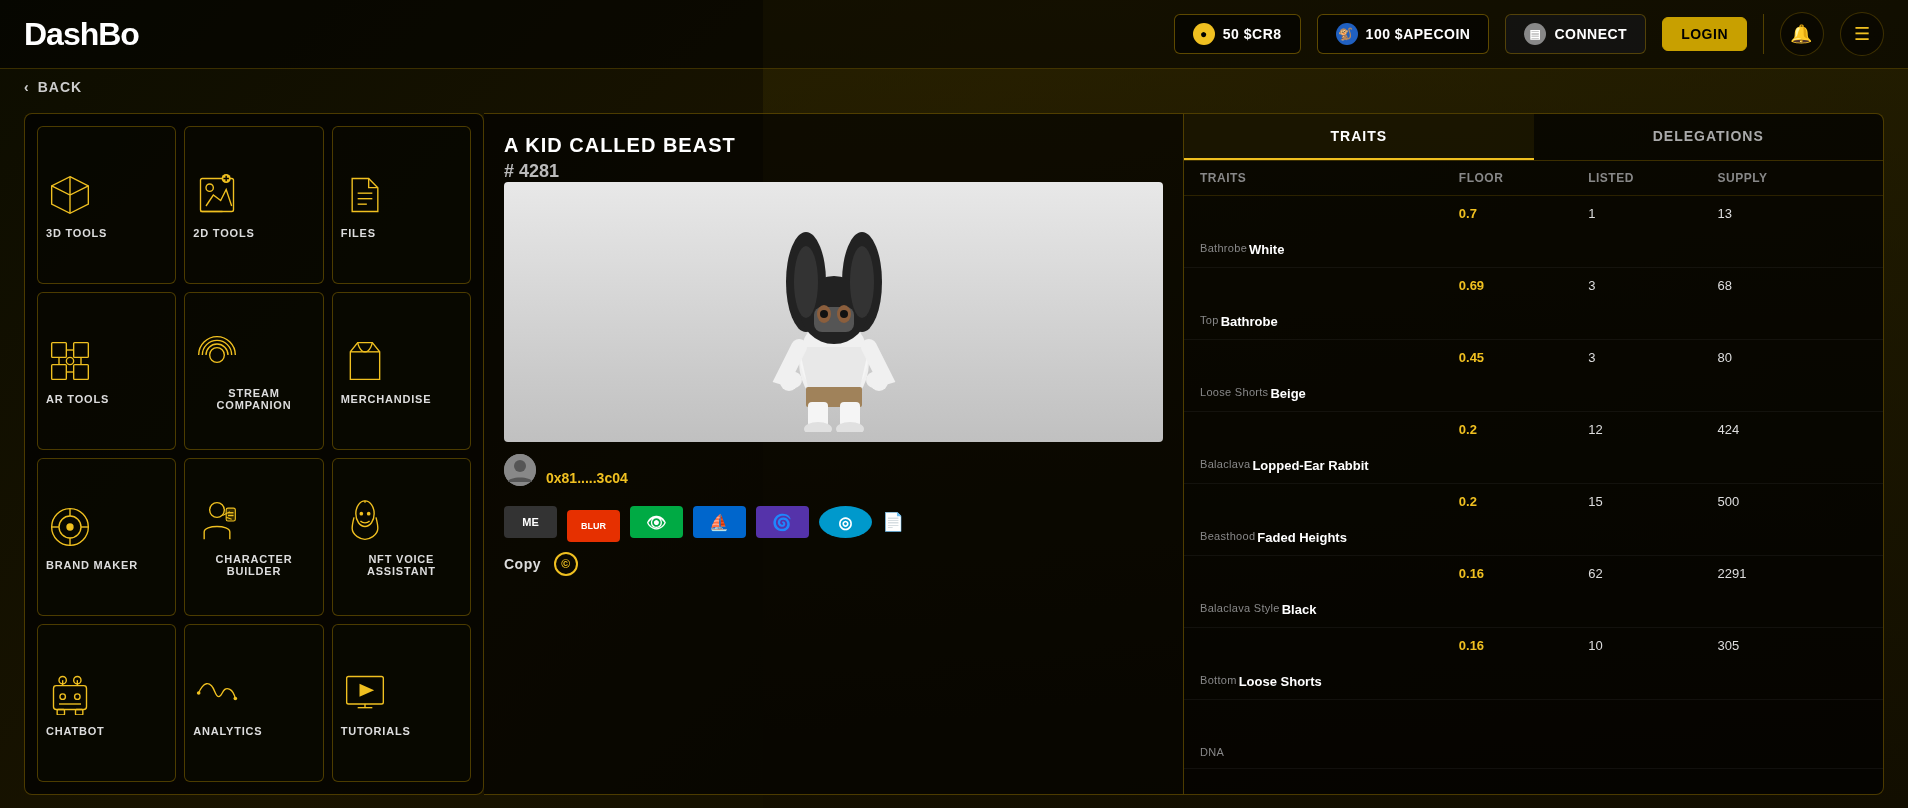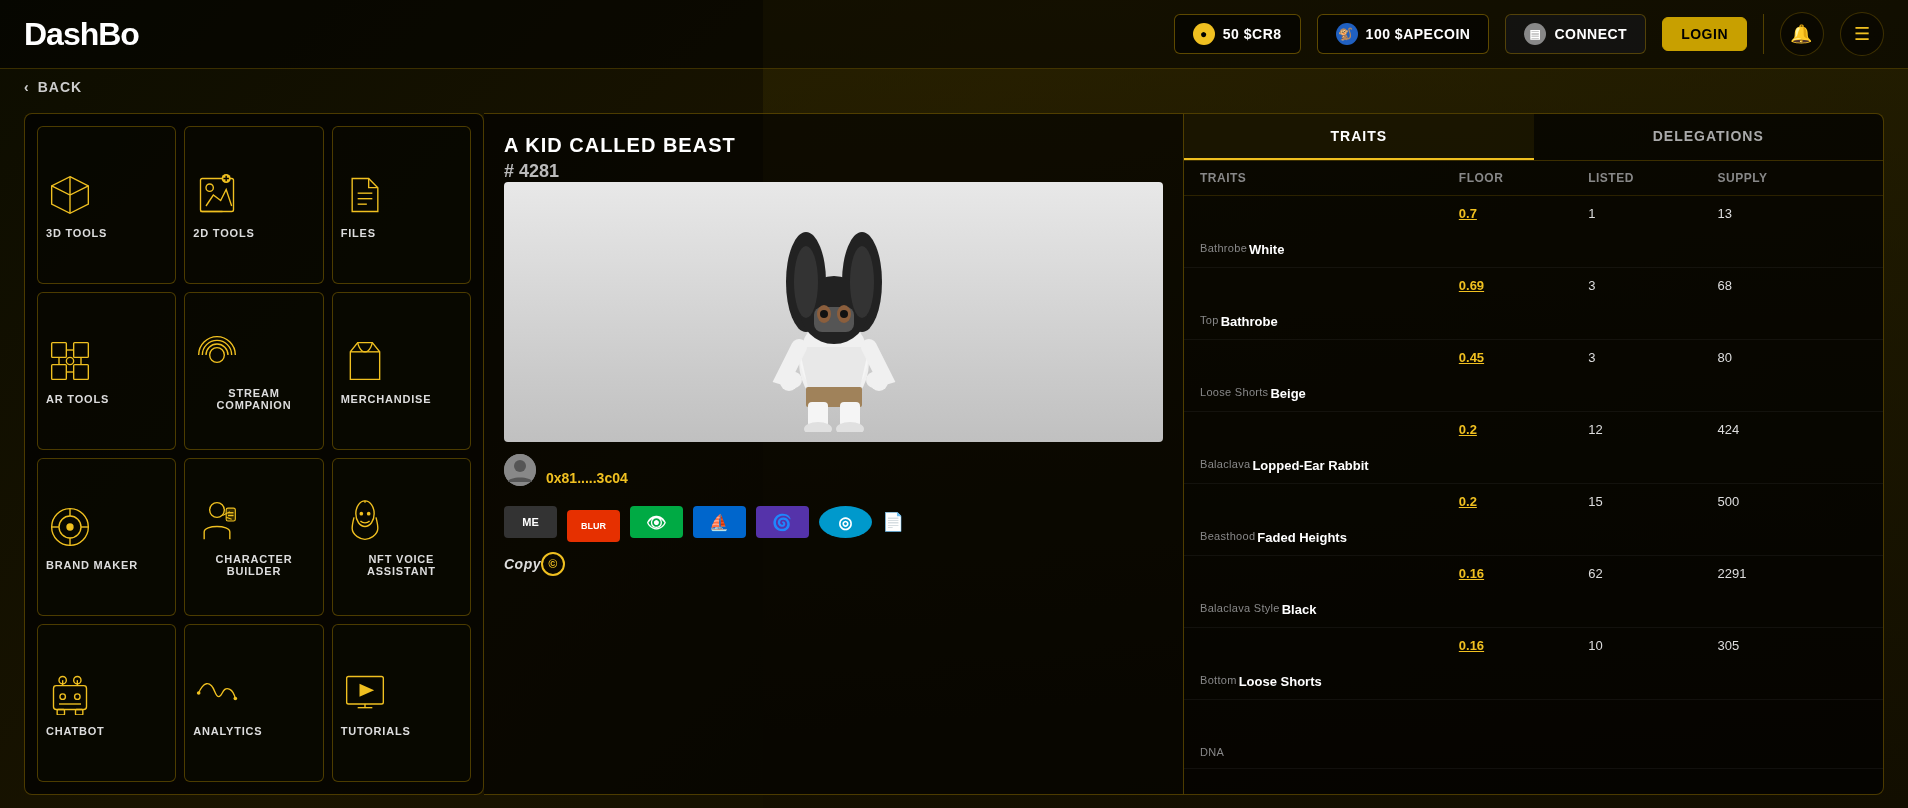--- a/index.html
+++ b/index.html
@@ -288,29 +288,28 @@
 
     .copy-row {
       display: flex;
       align-items: center;
       gap: 8px;
     }
 
     .copy-btn {
       display: flex;
       align-items: center;
-      gap: 0;
+      gap: 13px;
       background: none;
       border: none;
       color: #ddd;
       font-size: 14px;
       font-weight: 700;
       cursor: pointer;
       letter-spacing: 0.5px;
-      font-style: italic;
     }
 
     .copy-circle {
       width: 24px;
       height: 24px;
       border-radius: 50%;
       border: 2px solid #f0c020;
       display: flex;
       align-items: center;
       justify-content: center;
@@ -409,21 +408,20 @@
       display: flex;
       flex-direction: row;
       gap: 2px;
       margin-top: 36px;
     }
 
     .floor-val {
       color: #f0c020;
       font-size: 13px;
       font-weight: 600;
-      text-decoration: underline;
     }
 
     .listed-val, .supply-val {
       color: #ddd;
       font-size: 13px;
     }
   </style>
 </head>
 <body>
 

